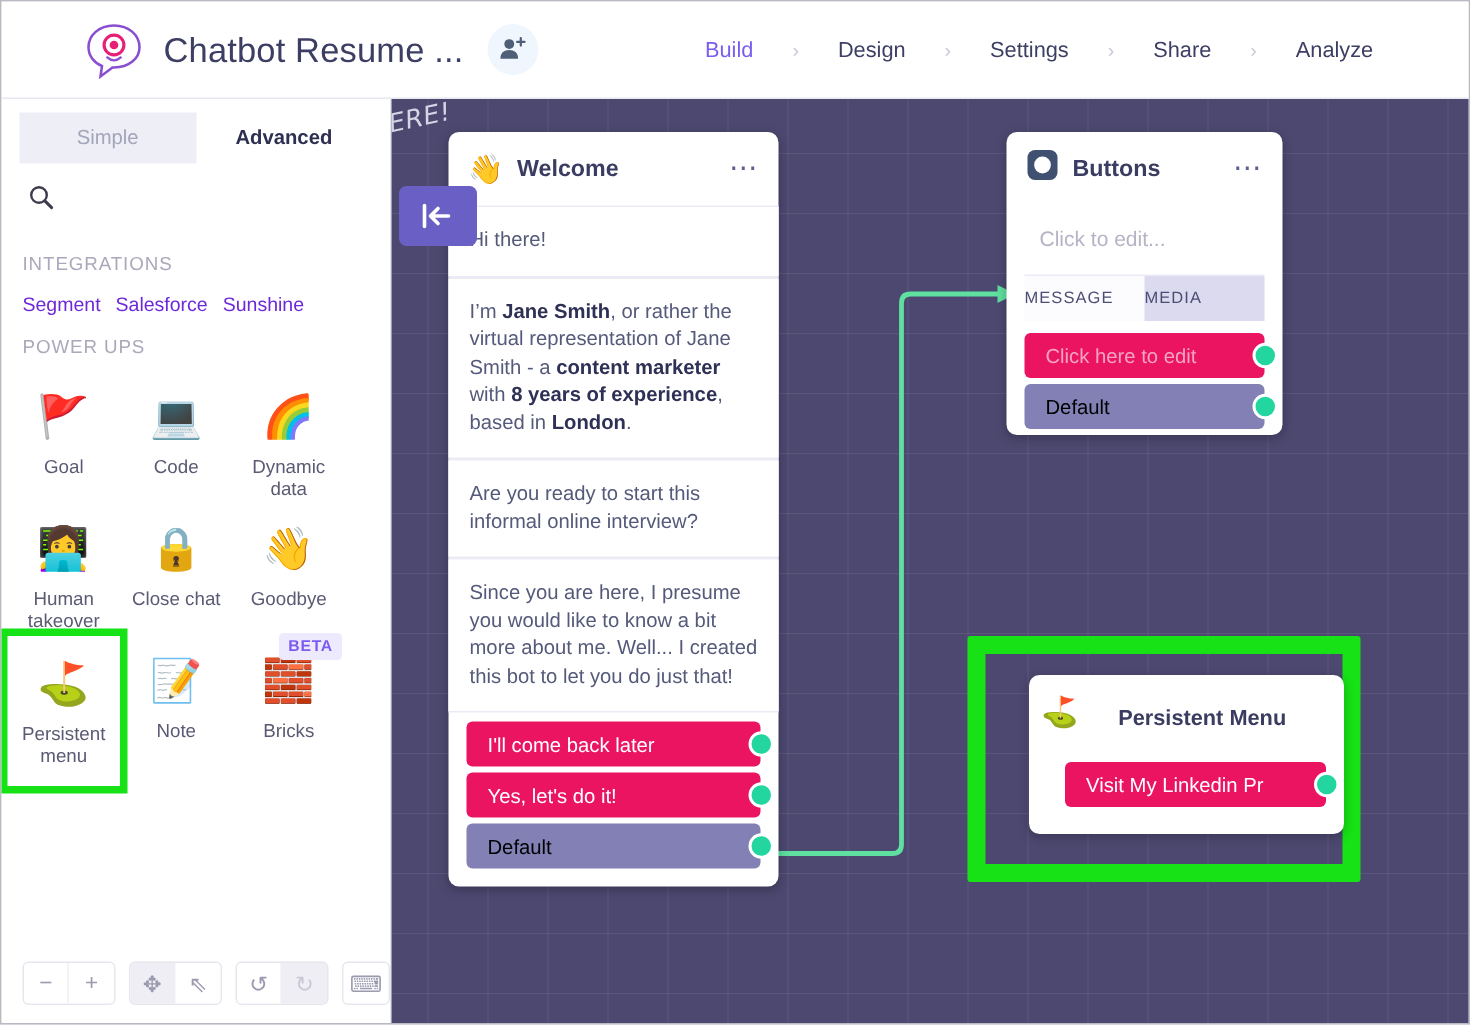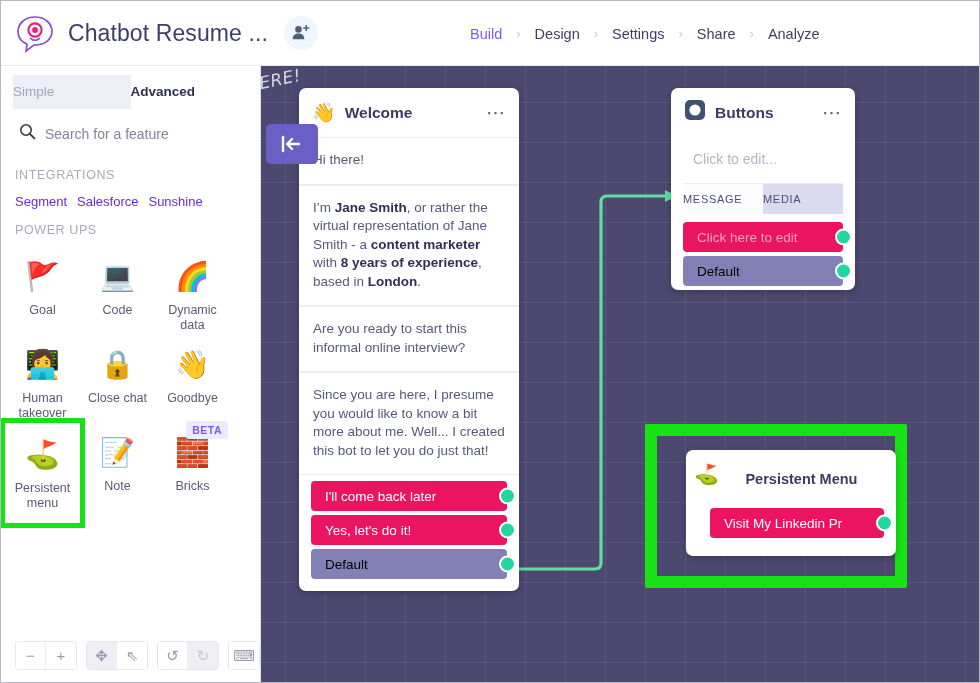--- a/index.html
+++ b/index.html
@@ -17,52 +17,52 @@
     overflow: hidden;
     background: #fff;
   }
 
   
   .topbar {
     position: absolute; left: 0; top: 0;
     width: 980px; height: 65px;
     background: #ffffff;
     border-bottom: 1px solid #e8e8ef;
-    display: flex; align-items: center;
+    display: flex; align-items: center; padding-left: 41px;
   }
   .logo-wrap { margin-left: 13px; width: 42px; height: 42px; position: relative; }
   .app-title {
     margin-left: 12px;
     font-size: 23px; color: #3d3e63; font-weight: 400;
     letter-spacing: .1px; white-space: nowrap;
   }
   .invite-btn {
     margin-left: 16px; width: 34px; height: 34px; border-radius: 50%;
     background: #f0f6fd; display: flex; align-items: center; justify-content: center;
   }
   .nav {
     position: absolute; left: 455px; top: 0; height: 65px;
-    display: flex; align-items: center; gap: 0px;
+    display: flex; align-items: center; gap: 12px;
   }
   .nav-item {
     font-size: 14.5px; color: #3d3e63; padding: 0 14px; white-space: nowrap;
   }
   .nav-item.active { color: #7b5cf0; }
   .nav-sep { color: #c9c9d6; font-size: 13px; }
 
   
   .sidebar {
     position: absolute; left: 0; top: 65px;
     width: 260px; height: 618px;
     background: #ffffff;
     border-right: 1px solid #e4e4ec;
   }
   .tabs { display: flex; padding: 9px 12px 0 12px; }
   .tab {
-    flex: 1; font-size: 13.5px;
+    flex: 1; text-align: center; font-size: 13.5px;
     padding: 9px 0 10px 0; border-radius: 0;
   }
   .tab.selected { background: #eeeef6; color: #a4a4bb; }
   .tab.unselected { color: #2f3051; font-weight: bold; }
 
   .search-row {
     display: flex; align-items: center; gap: 9px;
     padding: 14px 0 10px 18px;
   }
   .search-input {
@@ -275,21 +275,20 @@
       <div class="tab unselected">Advanced</div>
     </div>
 
     <div class="search-row">
       <span>
         <svg width="17" height="17" viewBox="0 0 17 17">
           <circle cx="7" cy="7" r="5.2" fill="none" stroke="#3c3c4e" stroke-width="1.6"></circle>
           <path d="M10.9 10.9 L15.4 15.4" stroke="#3c3c4e" stroke-width="2" stroke-linecap="round"></path>
         </svg>
       </span>
-      <input class="search-input" type="text" placeholder="Search for a feature" style="">
     </div>
 
     <div class="section-head">INTEGRATIONS</div>
     <div class="integrations">
       <span class="integ">Segment</span>
       <span class="integ">Salesforce</span>
       <span class="integ">Sunshine</span>
     </div>
 
     <div class="section-head">POWER UPS</div>

